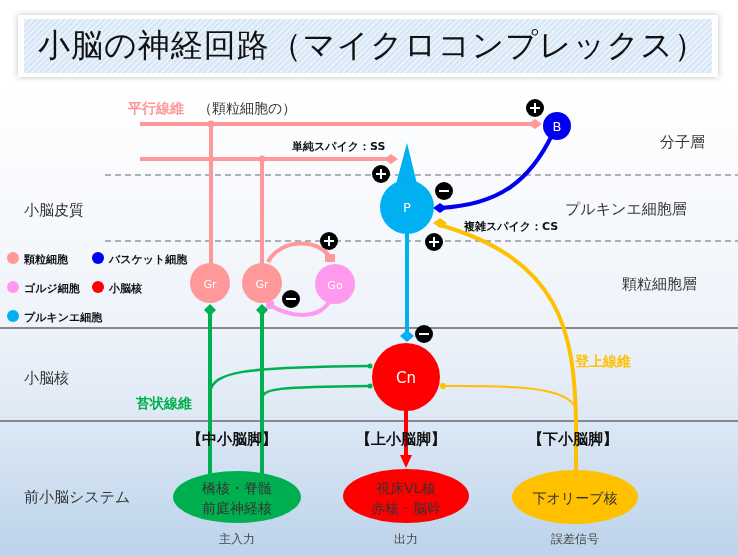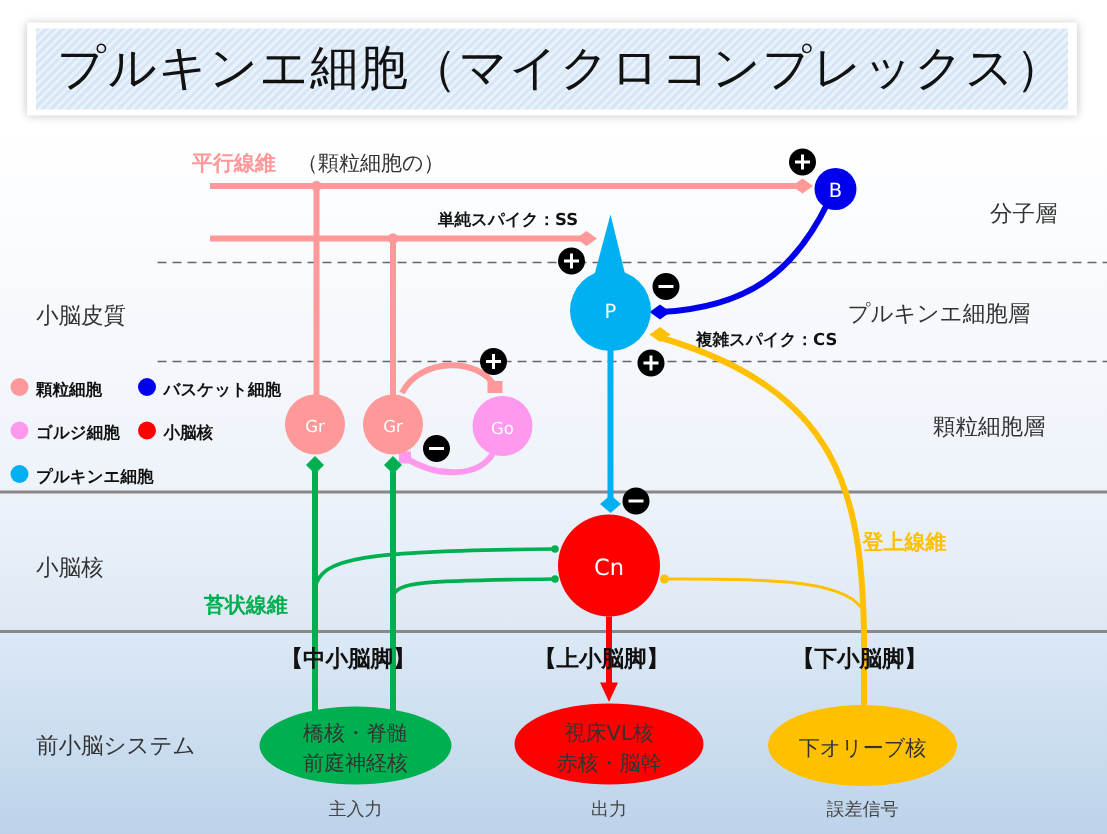--- a/index.html
+++ b/index.html
@@ -40,21 +40,21 @@
 </style>
 </head>
 <body>
 
 <div class="bg-top"></div>
 <div class="bg-mid"></div>
 <div class="bg-bot"></div>
 
 <div class="title-box">
   <div class="title-inner">
-    <span class="title-text">プルキンエ細胞（マイクロコンプレックス）</span>
+    <span class="title-text">小脳の神経回路（マイクロコンプレックス）</span>
   </div>
 </div>
 
 <svg class="diagram" width="738" height="556" viewBox="0 0 738 556" xmlns="http://www.w3.org/2000/svg">
   <defs>
     <marker id="diamondPink" markerWidth="10" markerHeight="10" refX="5" refY="5" orient="auto">
       <path d="M0,5 L5,0 L10,5 L5,10 z" fill="#ff9999"></path>
     </marker>
   </defs>
 

